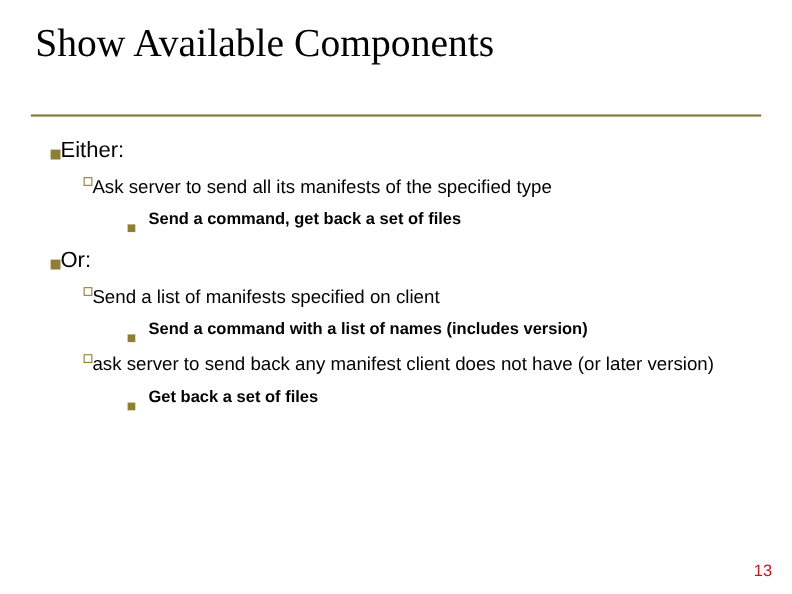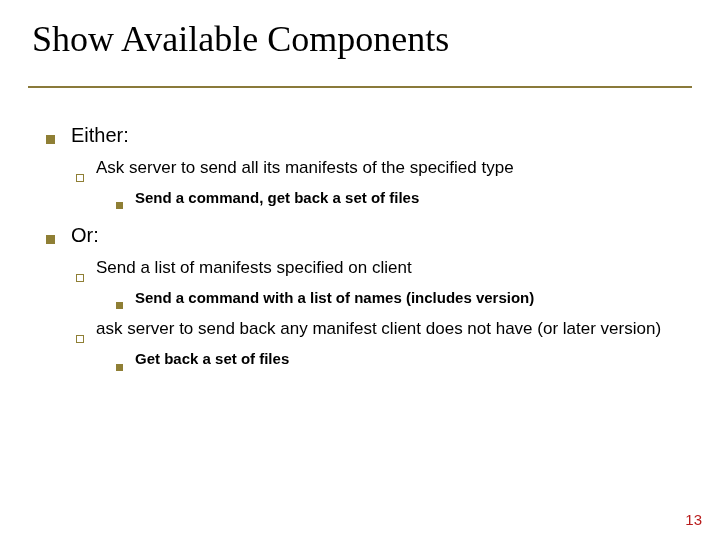--- a/index.html
+++ b/index.html
@@ -20,32 +20,32 @@
     font-family: "Times New Roman", Times, serif;
     font-size: 36px;
     font-weight: normal;
     color: #000;
     padding-bottom: 6px;
     margin-bottom: 18px;
   }
   .title-wrap {
     border-bottom: 2px solid #8a7a3a;
     padding-left: 4px;
-    padding-bottom: 2px;
-    margin-bottom: 36px;
+    padding-bottom: 20px;
+    margin-bottom: 20px;
   }
   .content {
     padding-left: 18px;
   }
   ul { list-style: none; }
   .lvl1 > li { margin-bottom: 16px; }
-  .lvl1 > li > .row { display: flex; align-items: baseline; gap: 16px; font-size: 20px; }
+  .lvl1 > li > .row { display: flex; align-items: baseline; gap: 0; font-size: 20px; }
   .lvl2 { margin-top: 10px; padding-left: 30px; }
   .lvl2 > li { margin-bottom: 10px; }
-  .lvl2 > li > .row { display: flex; align-items: flex-end; gap: 12px; font-size: 17px; }
+  .lvl2 > li > .row { display: flex; align-items: flex-start; gap: 0; font-size: 17px; }
   .lvl3 { margin-top: 8px; padding-left: 40px; }
   .lvl3 > li { margin-bottom: 8px; }
   .lvl3 > li > .row { display: flex; align-items: flex-end; gap: 12px; font-size: 15px; font-weight: bold; }
   .bullet-sq-fill {
     display: inline-block;
     width: 9px; height: 9px;
     background: #8f7f35;
     flex-shrink: 0;
     position: relative;
     top: 2px;

